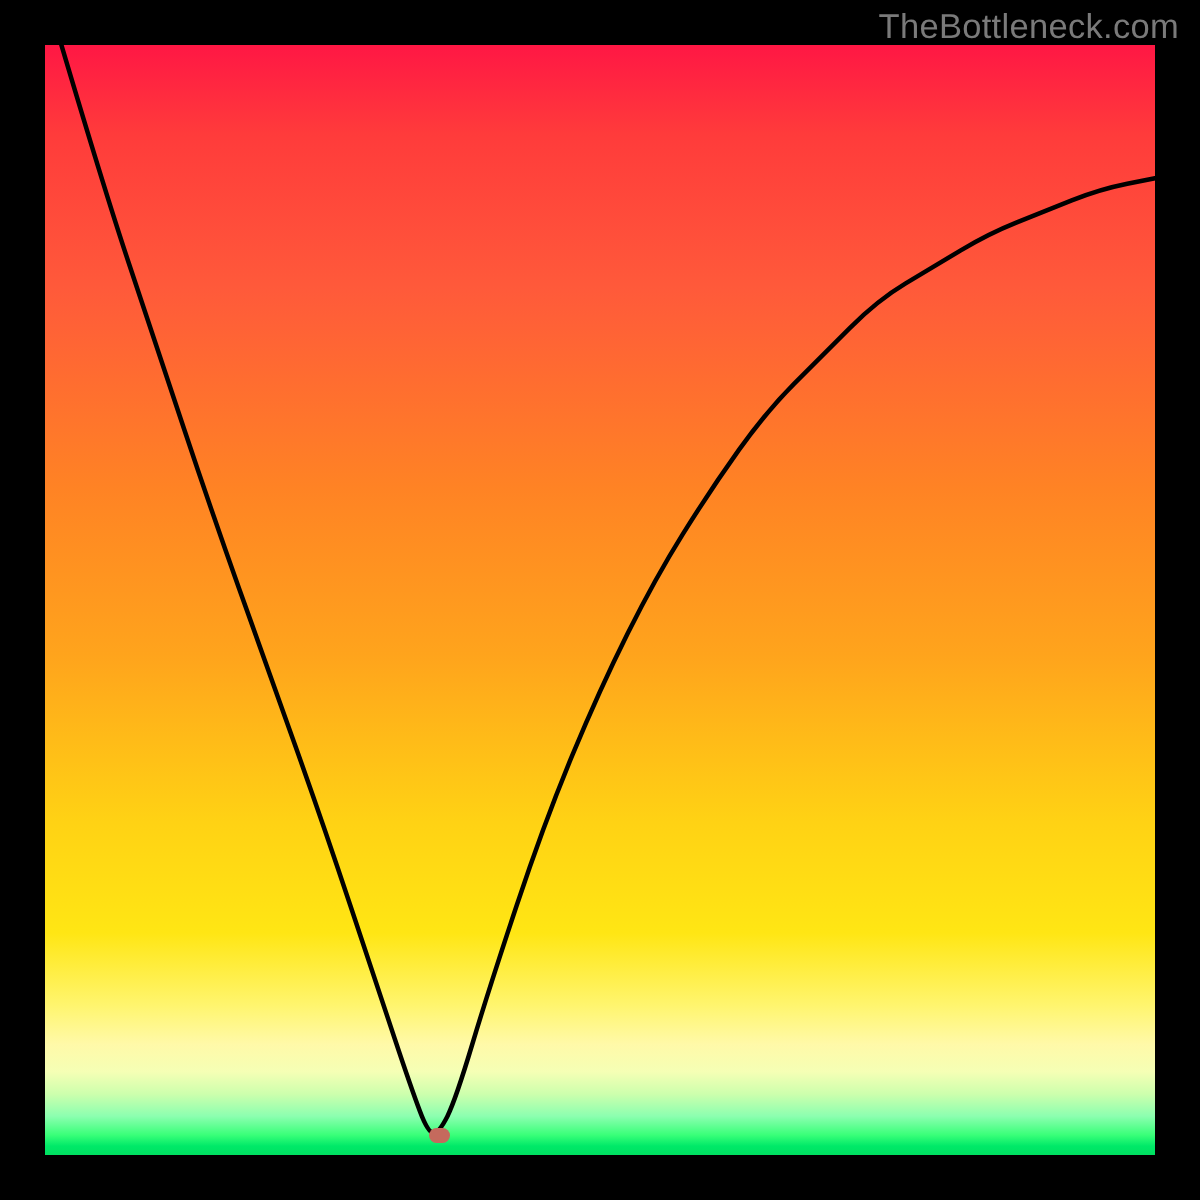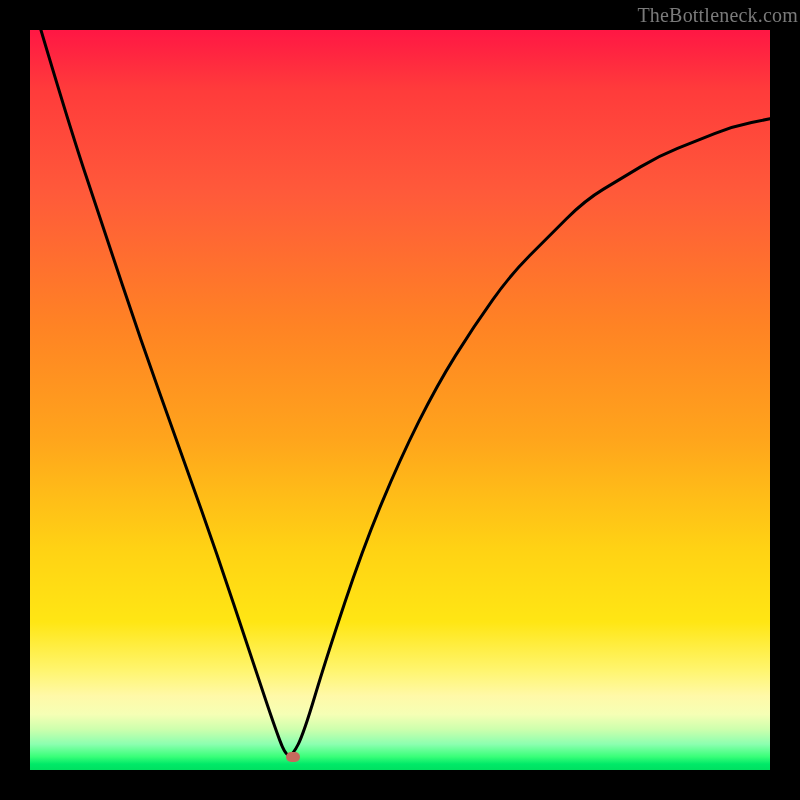--- a/index.html
+++ b/index.html
@@ -55,26 +55,25 @@
     position: absolute;
     width: 14px;
     height: 10px;
     border-radius: 5px;
     background: #c56a5d;
     transform: translate(-50%, -50%);
   }
   .attribution {
     position: absolute;
     top: 4px;
-    right: 2px;
+    right: 14px;
     color: #7a7a7a;
-    font-size: 20px;
+    font-size: 23px;
     font-weight: 400;
     letter-spacing: 0.2px;
-    font-family: Liberation Serif, serif;
   }
 </style>
 </head>
 <body>
 
 <div class="frame">
   <div class="attribution">TheBottleneck.com</div>
 
   <div class="plot-area">
     <svg class="curve" viewBox="0 0 740 740" preserveAspectRatio="none">

